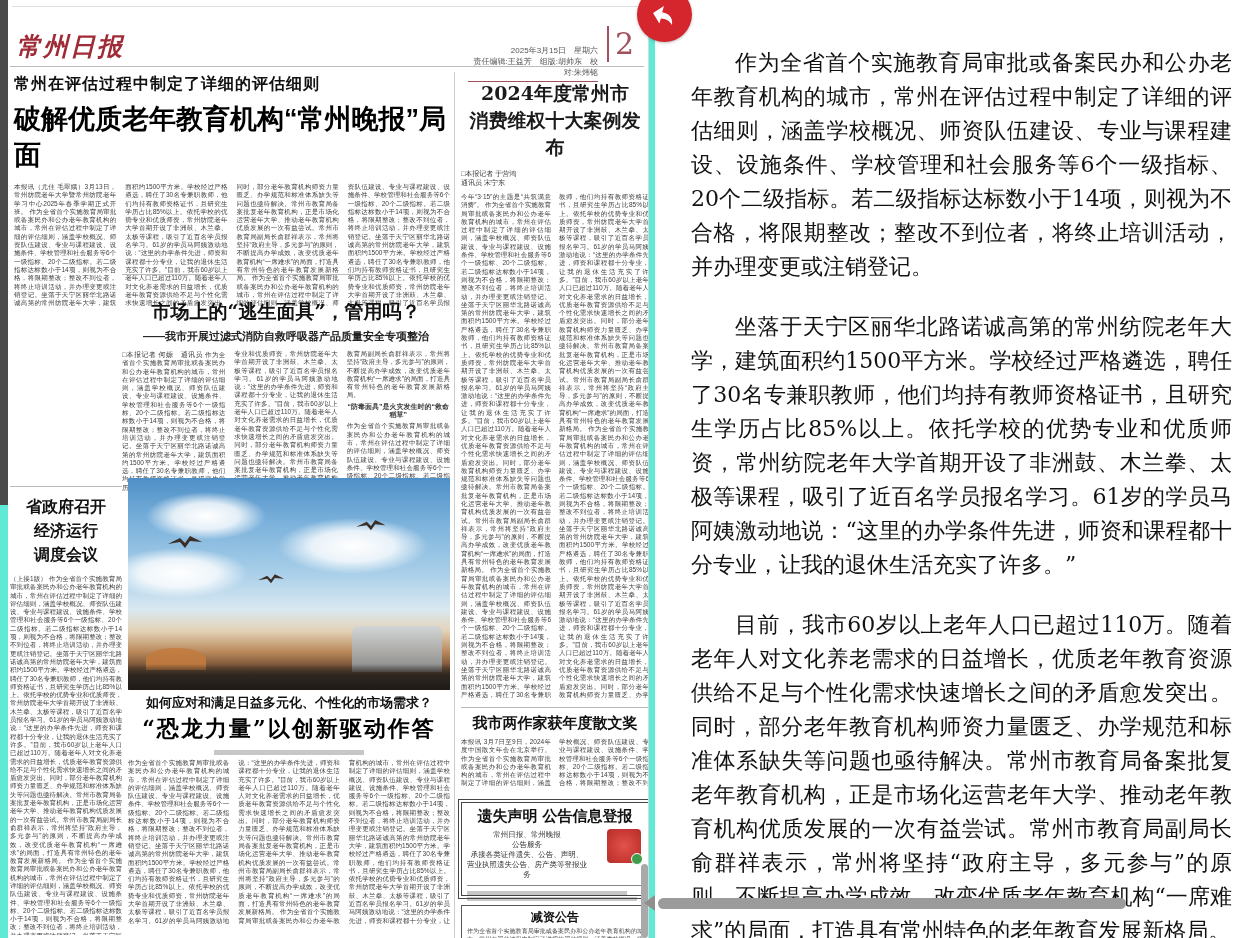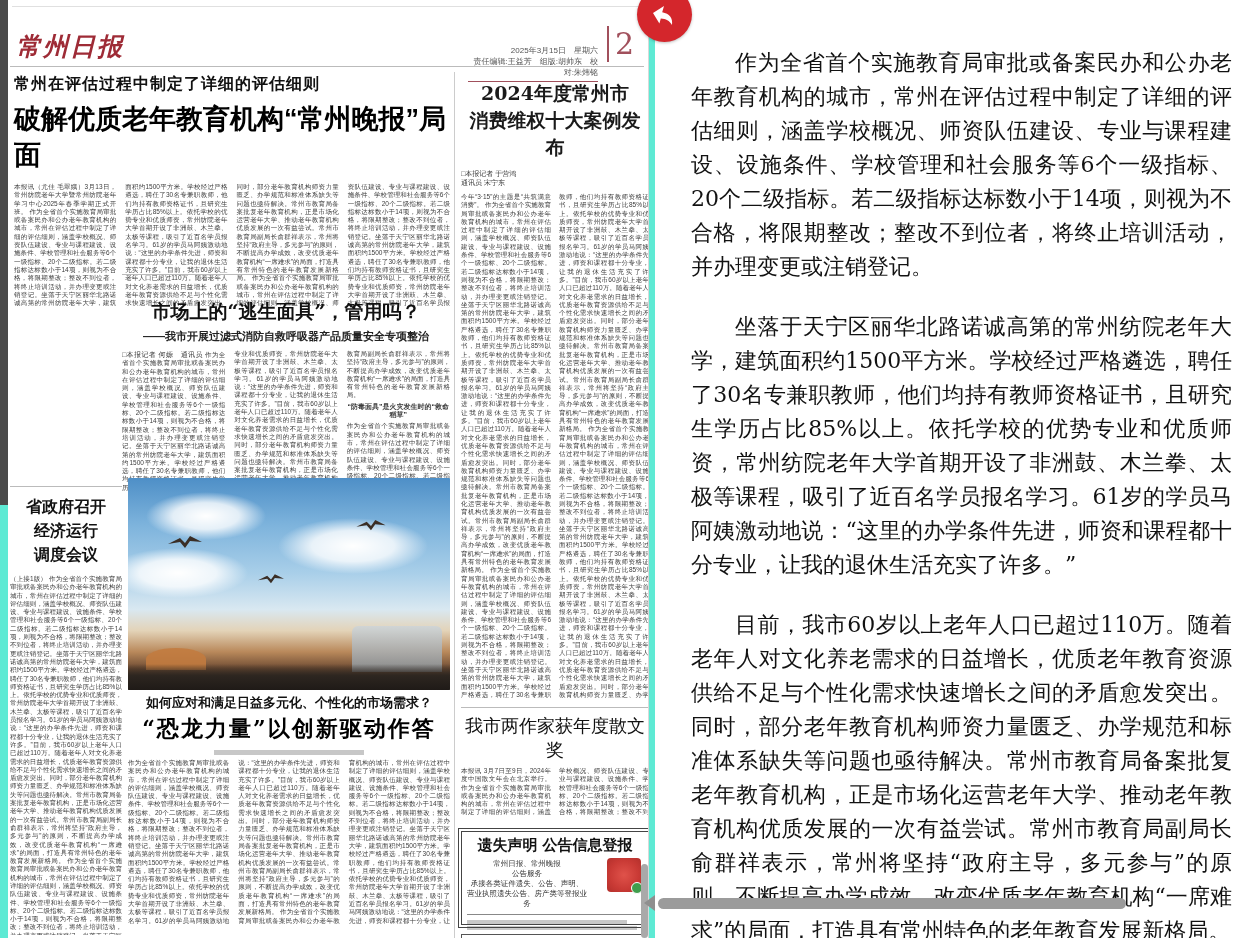--- a/index.html
+++ b/index.html
@@ -62,21 +62,21 @@
   .dino-h{margin-top:2px;text-align:center;font-family:"DejaVu Serif",serif;font-weight:900;font-size:22px;color:#000;letter-spacing:2px;}
   .dino-byline{width:150px;margin:6px auto 2px;}
   .dino-body{margin-top:4px;height:168px;column-count:3;column-gap:9px;}
 
   
   .rightcol{position:absolute;left:446px;top:72px;width:188px;height:866px;border-left:1px solid #ccc;padding-left:6px;}
   .cons-h{font-family:"DejaVu Serif",serif;font-weight:bold;font-size:19px;line-height:27px;text-align:center;color:#1a1a1a;margin-top:8px;}
   .cons-byline{margin-top:8px;font-size:7px;line-height:9px;color:#333;}
   .cons-body{margin-top:6px;height:508px;column-count:2;column-gap:8px;}
   .essay{border-top:1px solid #bbb;margin-top:6px;padding-top:6px;}
-  .essay-h{font-family:"DejaVu Serif",serif;font-weight:normal;font-size:18px;text-align:center;color:#111;}
+  .essay-h{font-family:"DejaVu Serif",serif;font-weight:bold;font-size:15px;text-align:center;color:#111;}
   .essay-body{margin-top:5px;height:56px;column-count:2;column-gap:8px;}
 
   .notice-box{margin-top:8px;border:1px solid #444;outline:1px solid #444;outline-offset:2px;
       padding:4px 5px;height:84px;position:relative;}
   .notice-title{font-family:"DejaVu Serif",serif;font-weight:bold;font-size:15px;text-align:center;color:#111;}
   .notice-lines{margin-top:4px;font-size:7.5px;line-height:10px;text-align:center;color:#333;width:120px;}
   .seal{position:absolute;right:7px;top:26px;width:34px;height:34px;border-radius:4px;
       background:radial-gradient(circle at 50% 50%, #e0524a 0%, #c93a35 60%, #b22f2b 100%);}
   .seal::after{content:"";position:absolute;right:-2px;bottom:-2px;width:10px;height:10px;border-radius:50%;
       background:#3f9e4d;border:1px solid #fff;}

